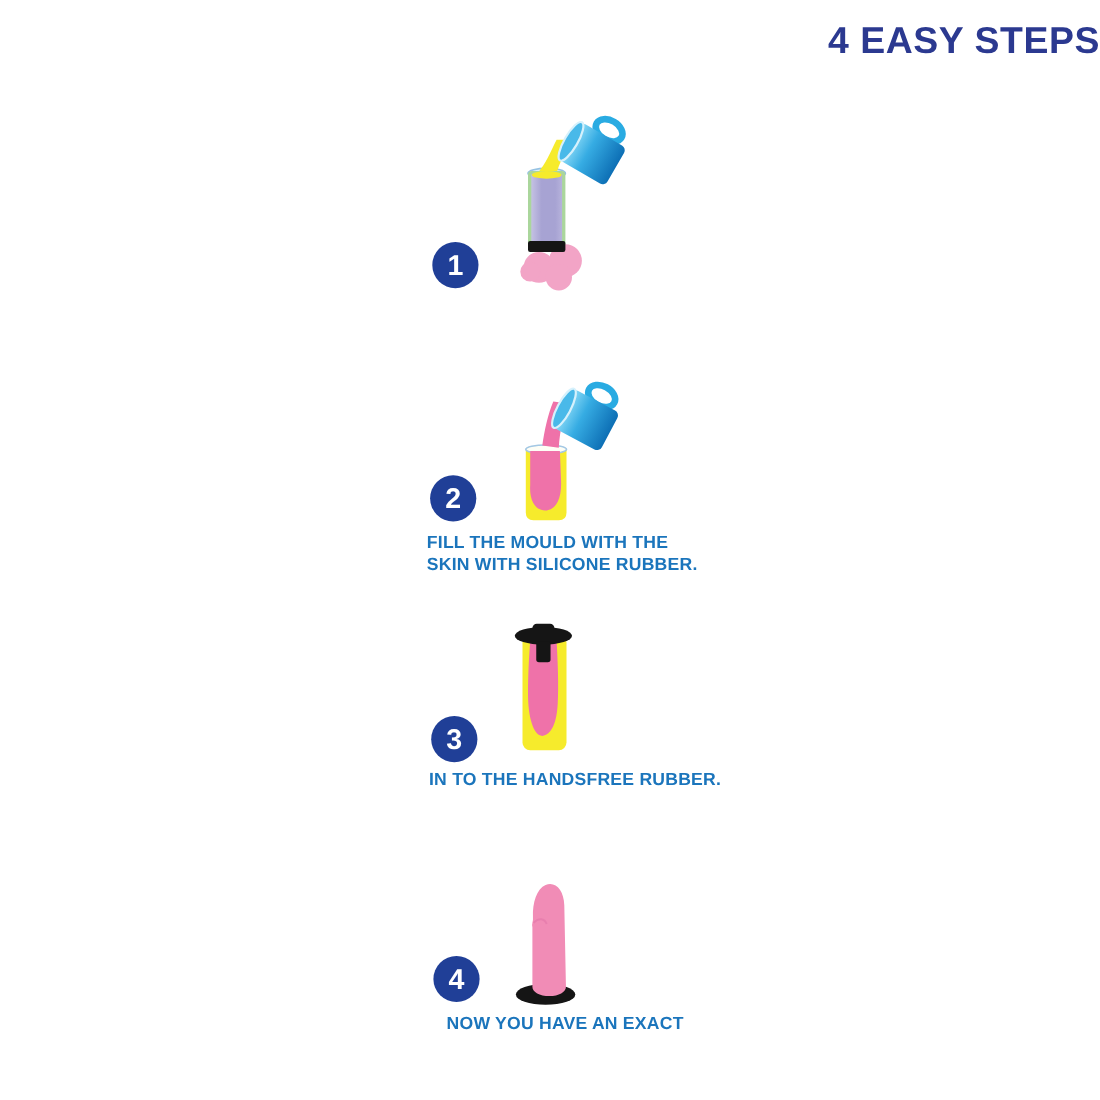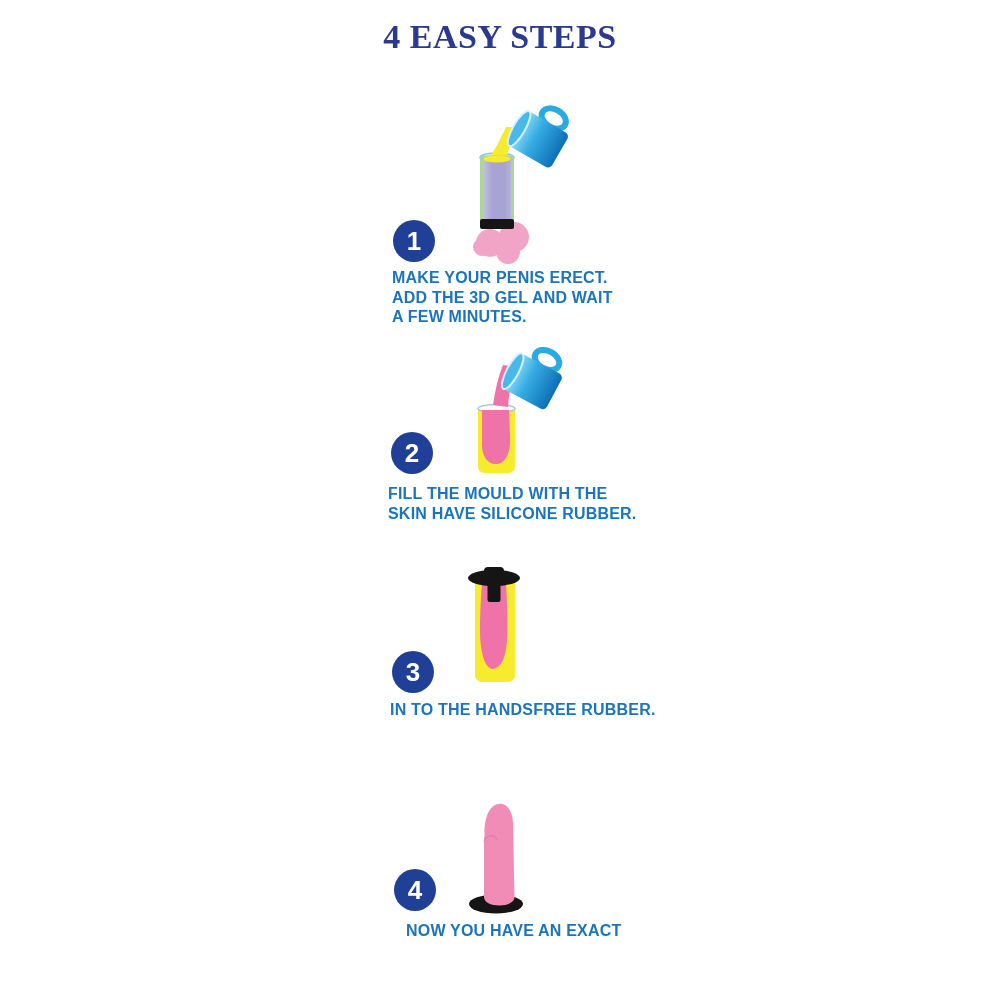--- a/index.html
+++ b/index.html
@@ -2,22 +2,22 @@
 <html style="--title-navy: #2b3990; --badge-navy: #203f97; --caption-blue: #1b75bc; --jug-blue: #29abe2; --jug-blue-dark: #0d6fb5; --gel-yellow: #f6eb2c; --silicone-pink: #ef72a9; --skin-pink: #f2a4c6; --dildo-pink: #f18cb6; --suction-black: #151515; --mould-lavender: #a7a3d3; --tube-green: #aad69c;"><head>
 <meta charset="utf-8">
 <style>
   html, body { margin:0; padding:0; background:#ffffff; }
   .canvas {
     position:relative; width:1000px; height:1000px; background:#ffffff;
     font-family:"Liberation Sans", sans-serif; overflow:hidden;
   }
   .title {
     position:absolute; top:18px; left:0; right:0; margin:0;
-    text-align:center; font-size:34px; font-weight:bold;
-    letter-spacing:0.5px; color:var(--title-navy, #2b3990);font-family:Liberation Serif, serif;
+    text-align:right; font-size:34px; font-weight:bold;
+    letter-spacing:0.5px; color:var(--title-navy, #2b3990);
   }
   .art { position:absolute; top:0; left:0; }
   .badge {
     position:absolute; width:42px; height:42px; border-radius:50%;
     background:var(--badge-navy, #203f97); color:#ffffff;
     display:flex; align-items:center; justify-content:center;
     font-size:26px; font-weight:bold; line-height:1;
   }
   .caption {
     position:absolute; color:var(--caption-blue, #1b75bc);
@@ -99,28 +99,23 @@
       <path d="M 484 897 L 484 843 C 483 840 485 837 484.5 834 C 484 820 488 808 496 804.5 C 505 801 512.5 809 513 823 L 514.5 897 C 514.5 902 508 905.5 499.5 905.5 C 490.5 905.5 484 902 484 897 Z" style="fill:var(--dildo-pink,#f18cb6)"></path>
       <path d="M 485 839 C 490 834 495 835 497 840" fill="none" stroke="#e87fae" stroke-width="1.8"></path>
     </g>
   </svg>
 
   <div class="badge" id="badge-1">1</div>
   <div class="badge" id="badge-2">2</div>
   <div class="badge" id="badge-3">3</div>
   <div class="badge" id="badge-4">4</div>
 
-  <div class="caption" id="caption-1">
-    <span>MAKE YOUR PENIS ERECT.</span>
-    <span>ADD THE 3D GEL AND WAIT</span>
-    <span>A FEW MINUTES.</span>
-  </div>
   <div class="caption" id="caption-2">
     <span>FILL THE MOULD WITH THE</span>
-    <span>SKIN HAVE SILICONE RUBBER.</span>
+    <span>SKIN WITH SILICONE RUBBER.</span>
   </div>
   <div class="caption" id="caption-3">
     <span>IN TO THE HANDSFREE RUBBER.</span>
   </div>
   <div class="caption" id="caption-4">
     <span>NOW YOU HAVE AN EXACT</span>
   </div>
 
 </div>
 

